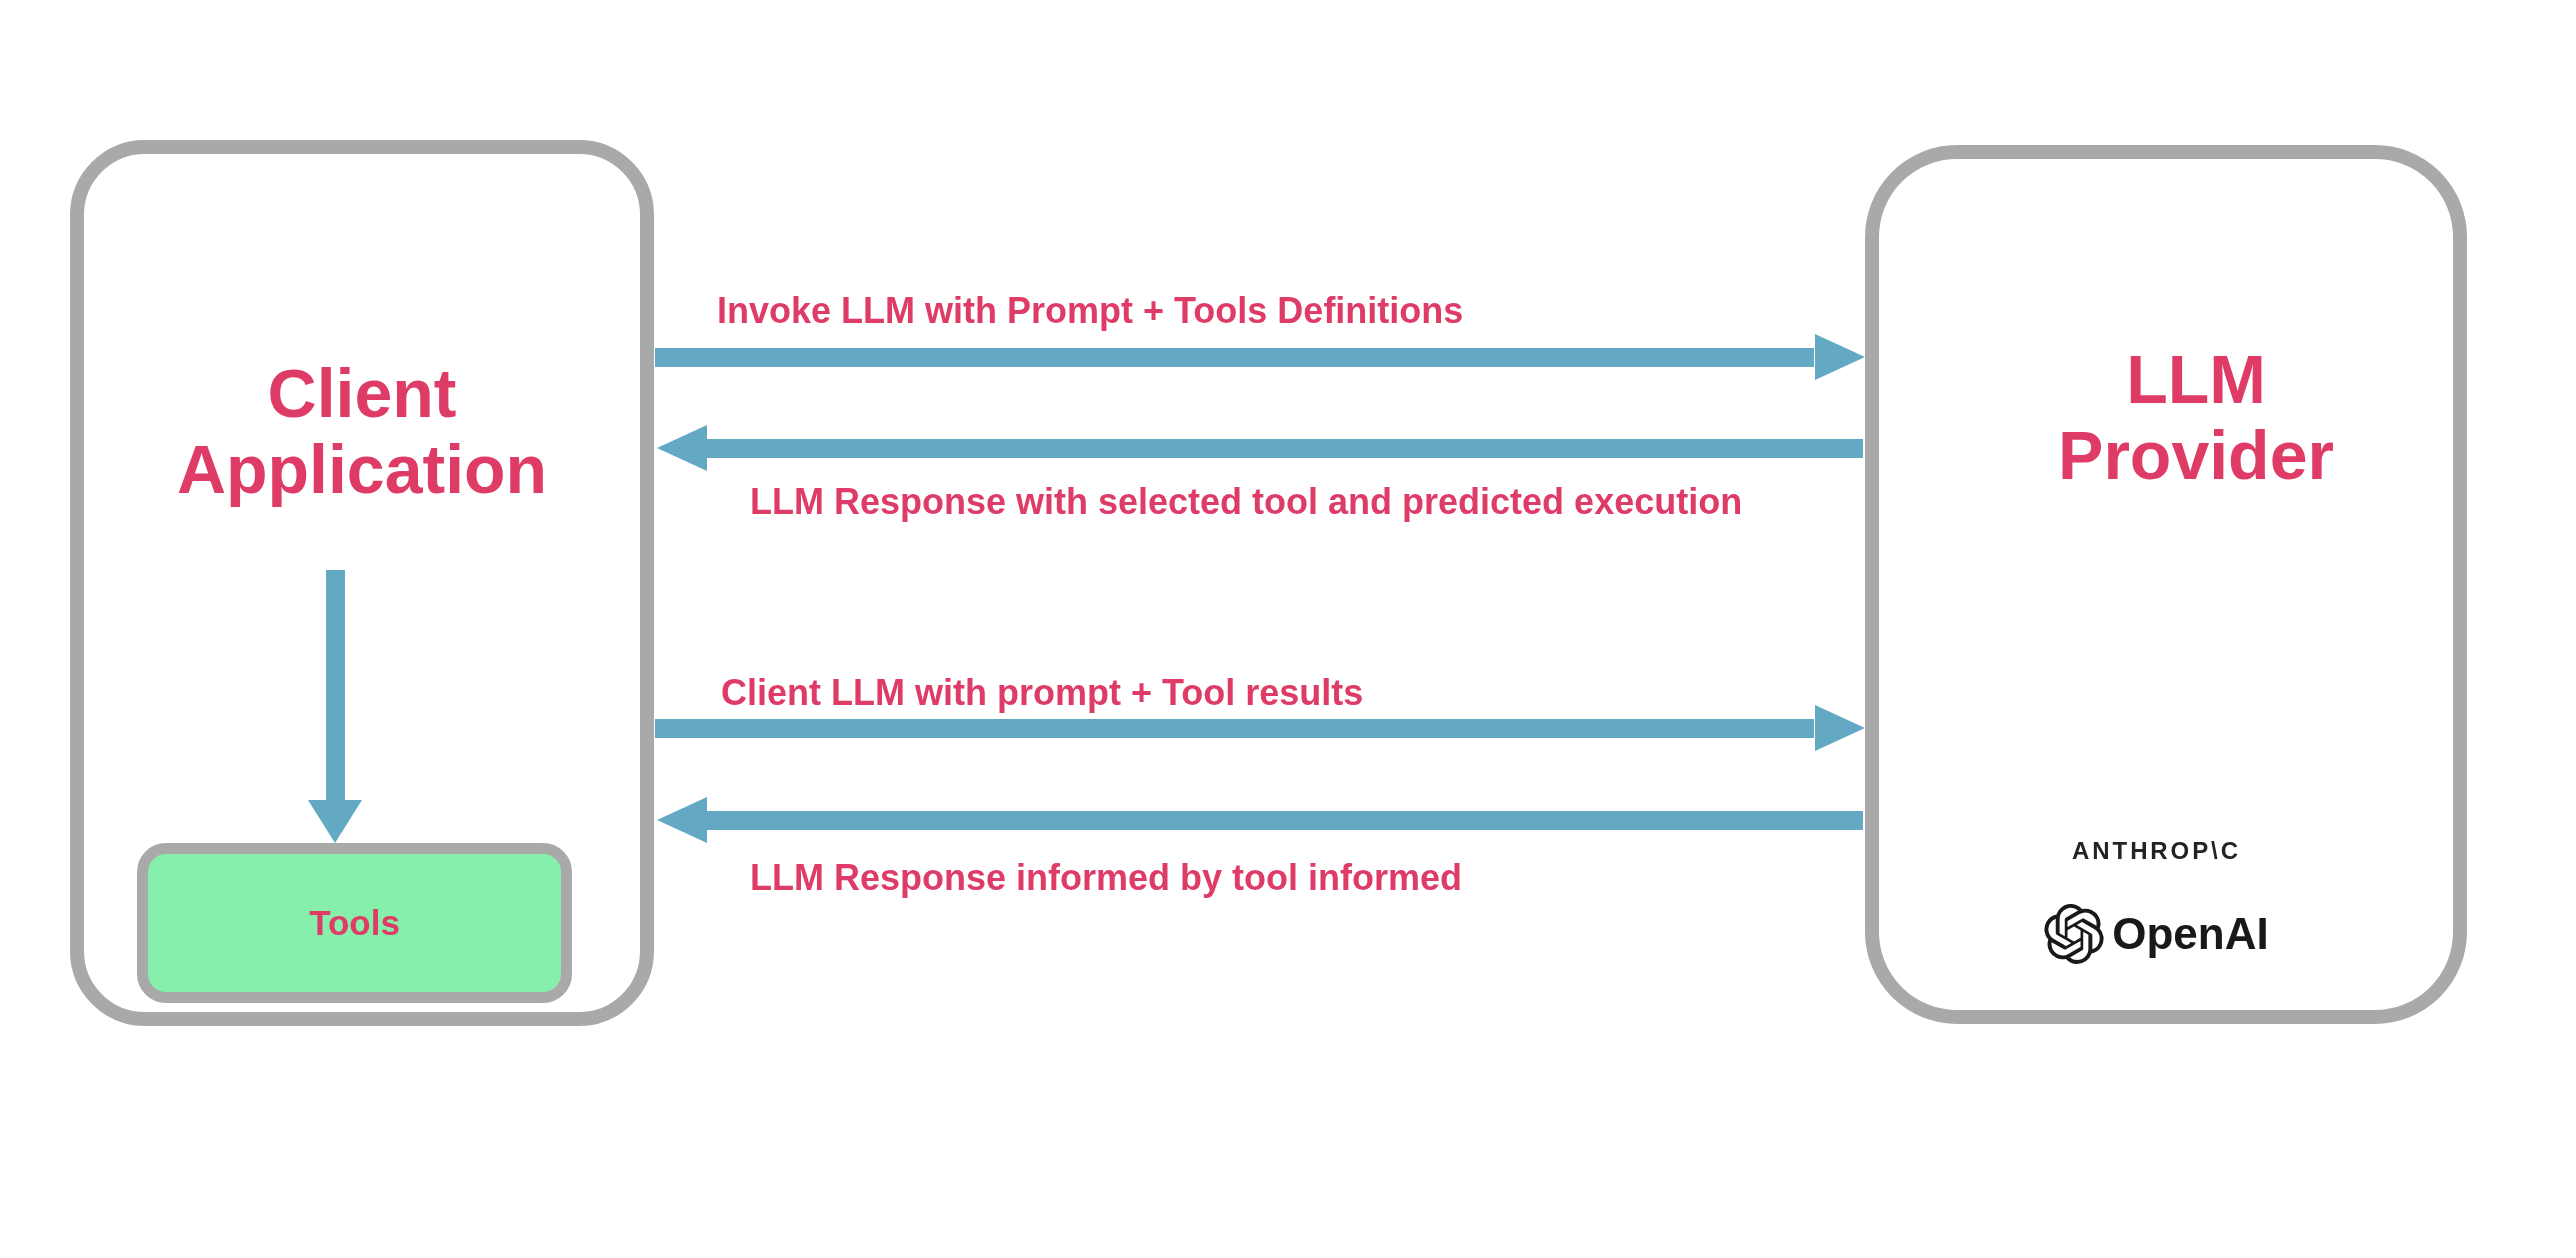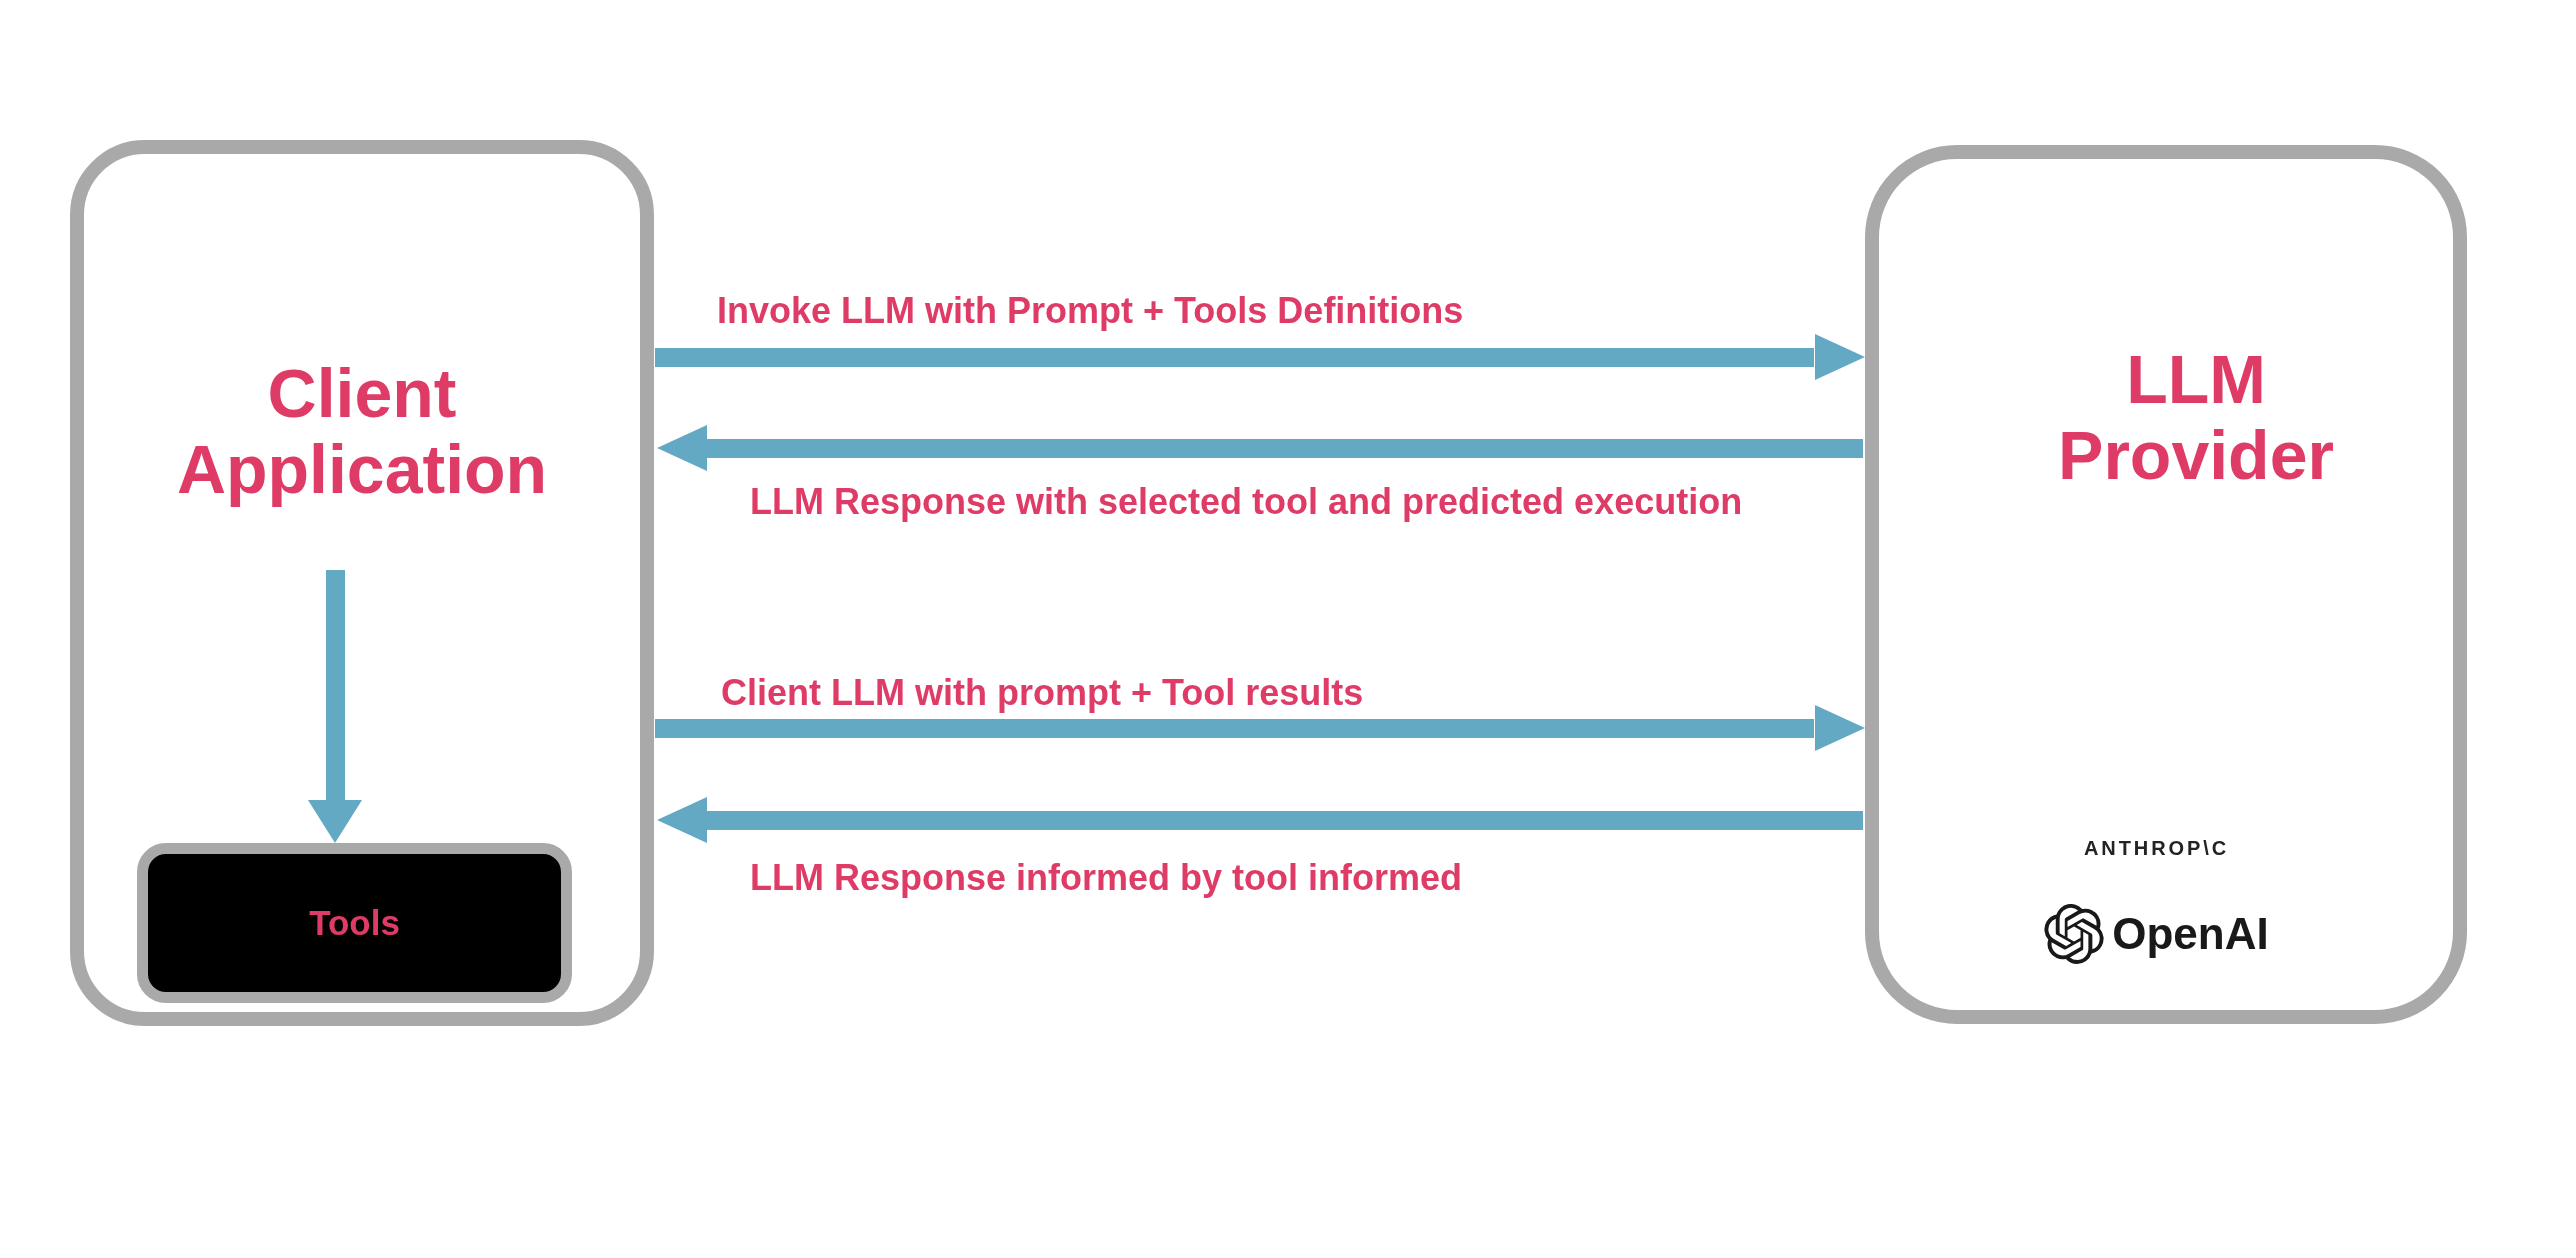--- a/index.html
+++ b/index.html
@@ -21,21 +21,21 @@
     position: absolute;
     border: 14.5px solid #a9a9a9;
     border-radius: 75px;
     background: #ffffff;
     box-sizing: border-box;
   }
   .tools-box {
     position: absolute;
     border: 11.6px solid #a9a9a9;
     border-radius: 29px;
-    background: #000000;
+    background: #86efac;
     box-sizing: border-box;
     display: flex;
     align-items: center;
     justify-content: center;
   }
 
   
   .box-title {
     position: absolute;
     color: #de3c66;
@@ -100,21 +100,21 @@
     border-left: 27px solid transparent;
     border-right: 27px solid transparent;
     border-top: 43px solid #63a9c4;
   }
 
   
   .anthropic-logo {
     position: absolute;
     color: #232323;
     font-weight: bold;
-    font-size: 20px;
+    font-size: 24px;
     letter-spacing: 2.9px;
     text-align: center;
     white-space: nowrap;
   }
   .openai-row {
     position: absolute;
     display: flex;
     align-items: center;
     justify-content: center;
     gap: 9.7px;

